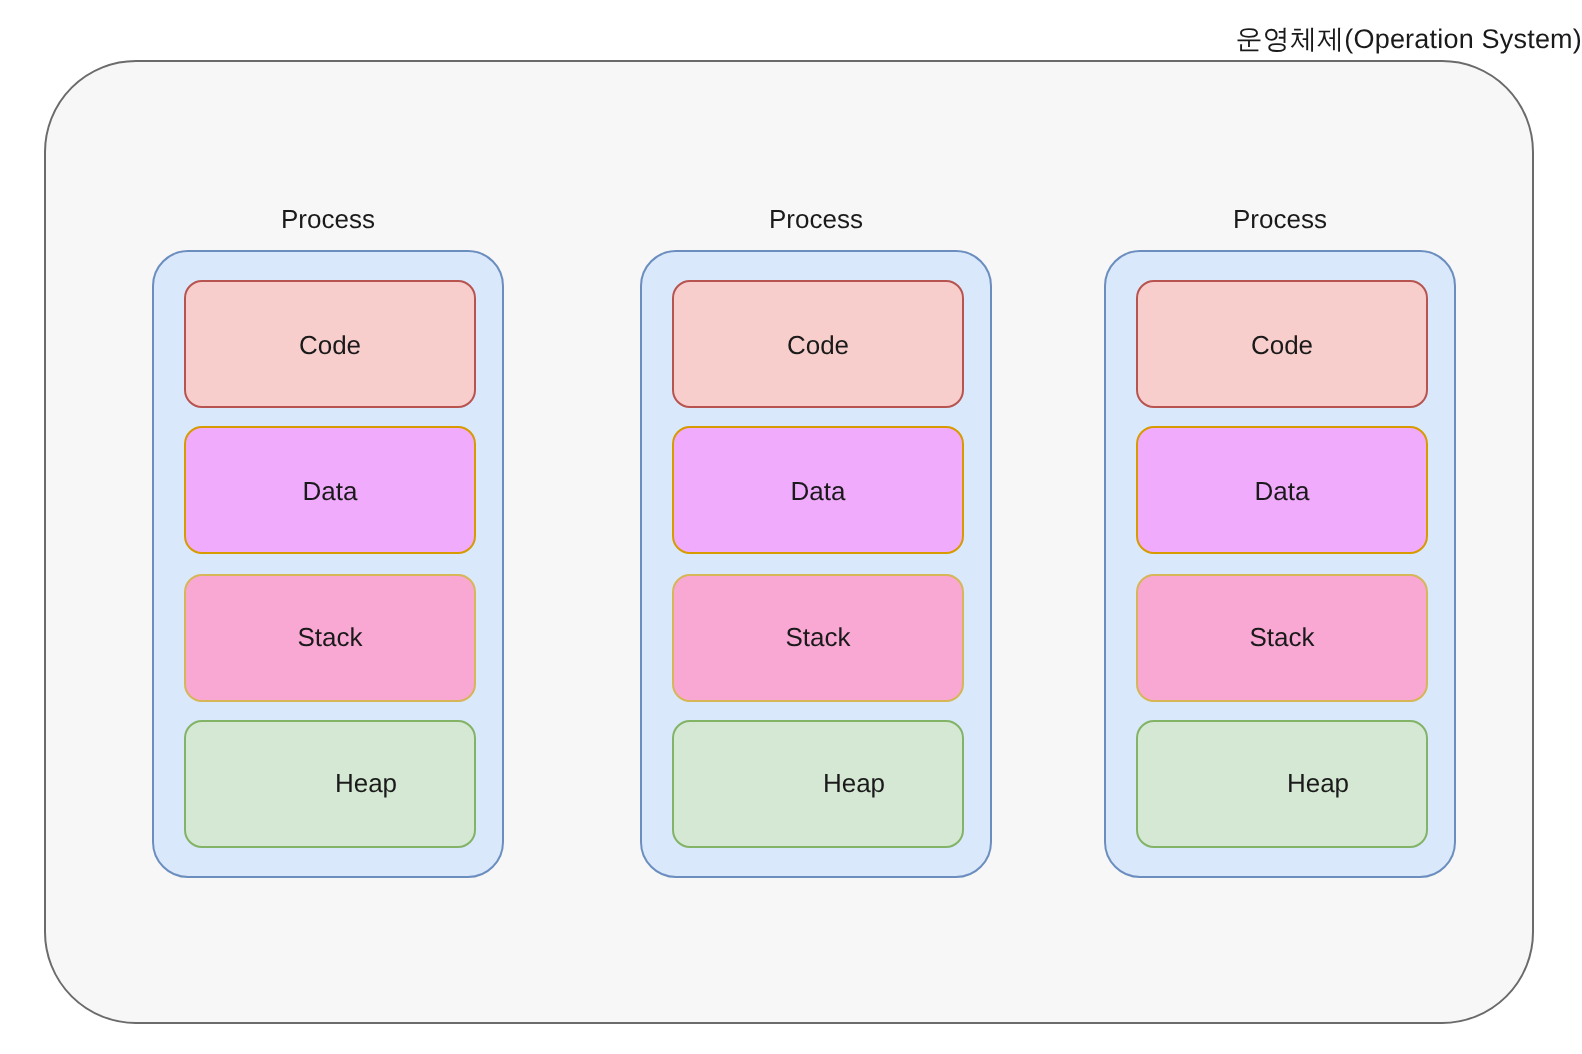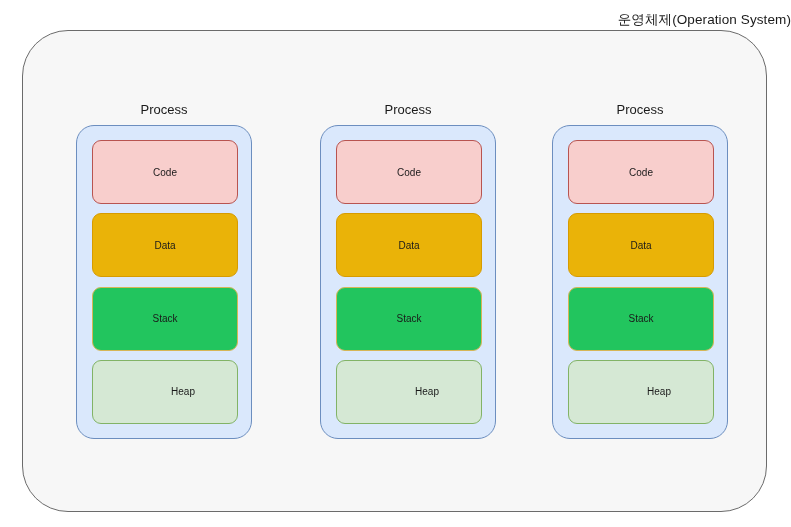--- a/index.html
+++ b/index.html
@@ -90,34 +90,34 @@
   .segment {
     box-sizing: border-box;
     width: 146px;
     height: 64px;
     border-radius: 9px;
     border-width: 1px;
     border-style: solid;
     display: flex;
     align-items: center;
     justify-content: center;
-    font-size: 10px;
+    font-size: 13px;
     color: #1a1a1a;
     white-space: nowrap;
   }
   .segment.seg-code {
     background: #f8cecc;
     border-color: #b85450;
   }
   .segment.seg-data {
-    background: #eab308;
+    background: #f0abfc;
     border-color: #d79b00;
   }
   .segment.seg-stack {
-    background: #22c55e;
+    background: #f9a8d4;
     border-color: #d6b656;
   }
   .segment.seg-heap {
     background: #d5e8d4;
     border-color: #82b366;
     padding-left: 36px;
   }
 </style>
 </head>
 <body>

